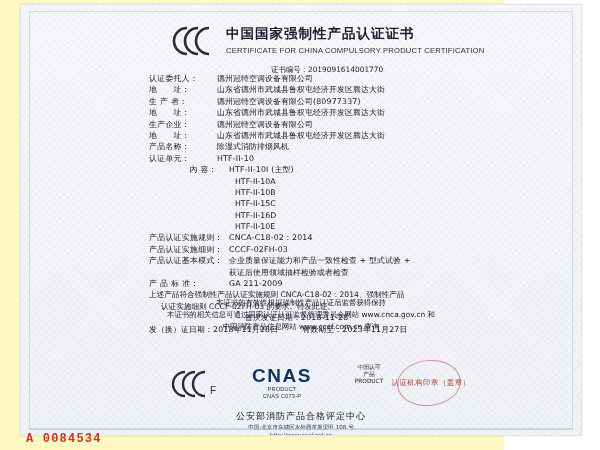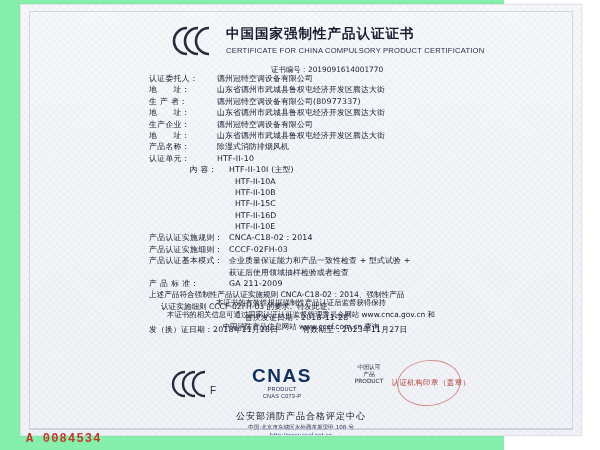--- a/index.html
+++ b/index.html
@@ -10,21 +10,21 @@
     width: 600px;
     height: 450px;
     background: #ffffff;
     font-family: "Liberation Sans", sans-serif;
     overflow: hidden;
   }
   #page {
     position: relative;
     width: 504px;
     height: 450px;
-    background: #86efac;
+    background: #fef9c3;
   }
   
   #sheet {
     position: absolute;
     left: 20px;
     top: 4px;
     width: 560px;
     height: 430px;
     background: linear-gradient(180deg, #f7f8fa 0%, #f4f5f8 40%, #f1f3f6 100%);
     border: 1px solid #e2e4ea;

